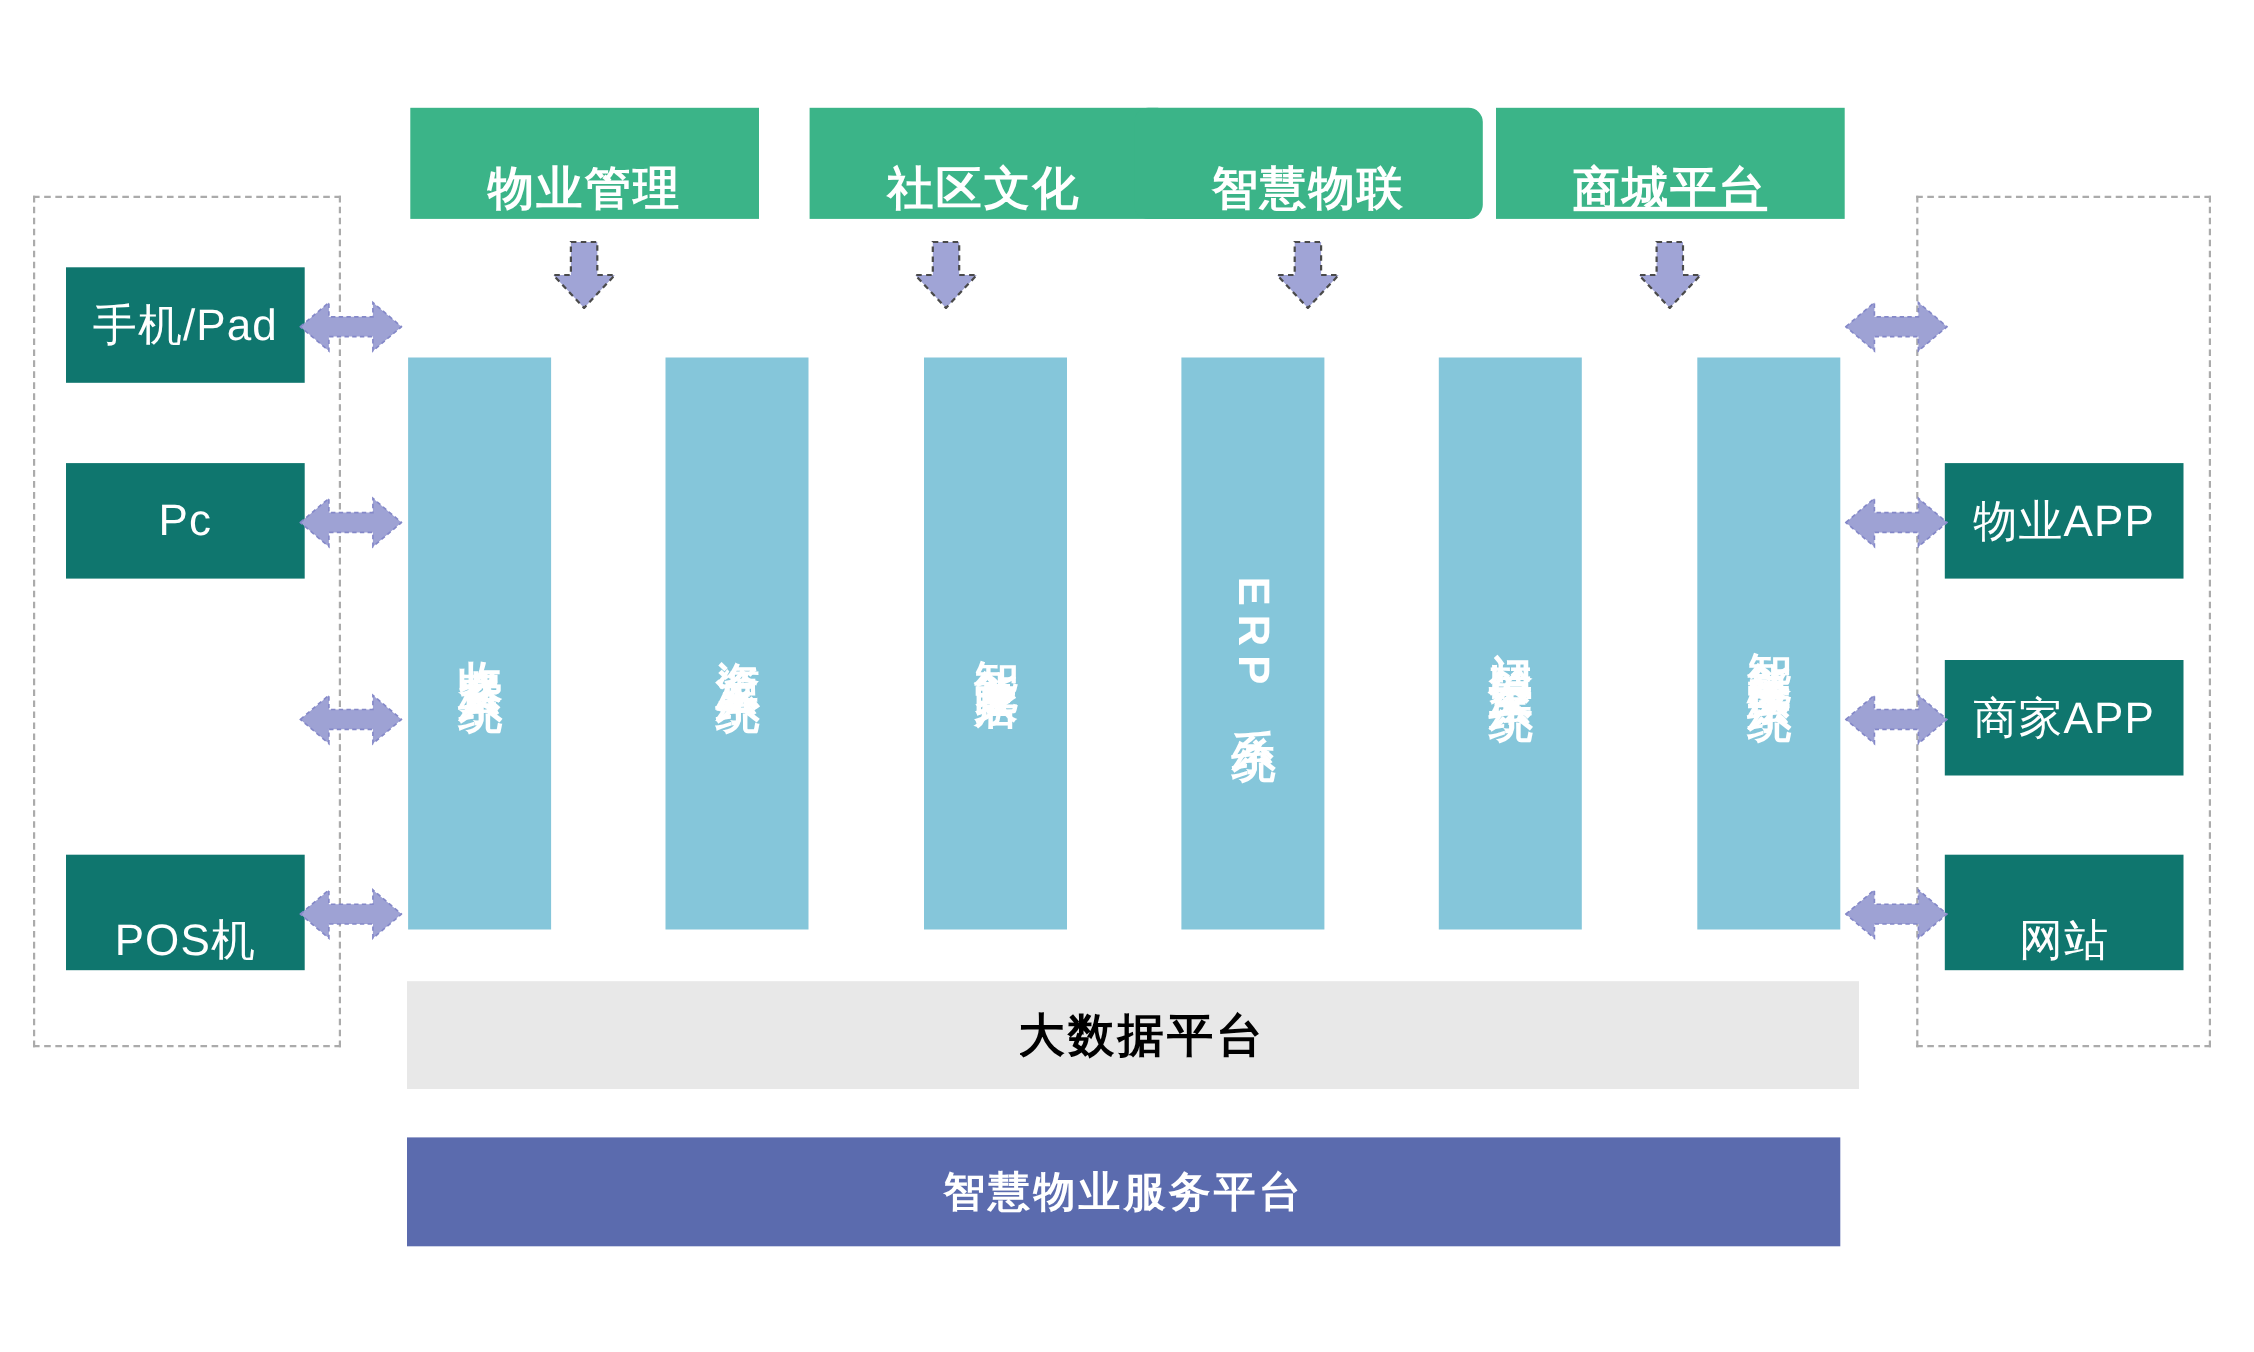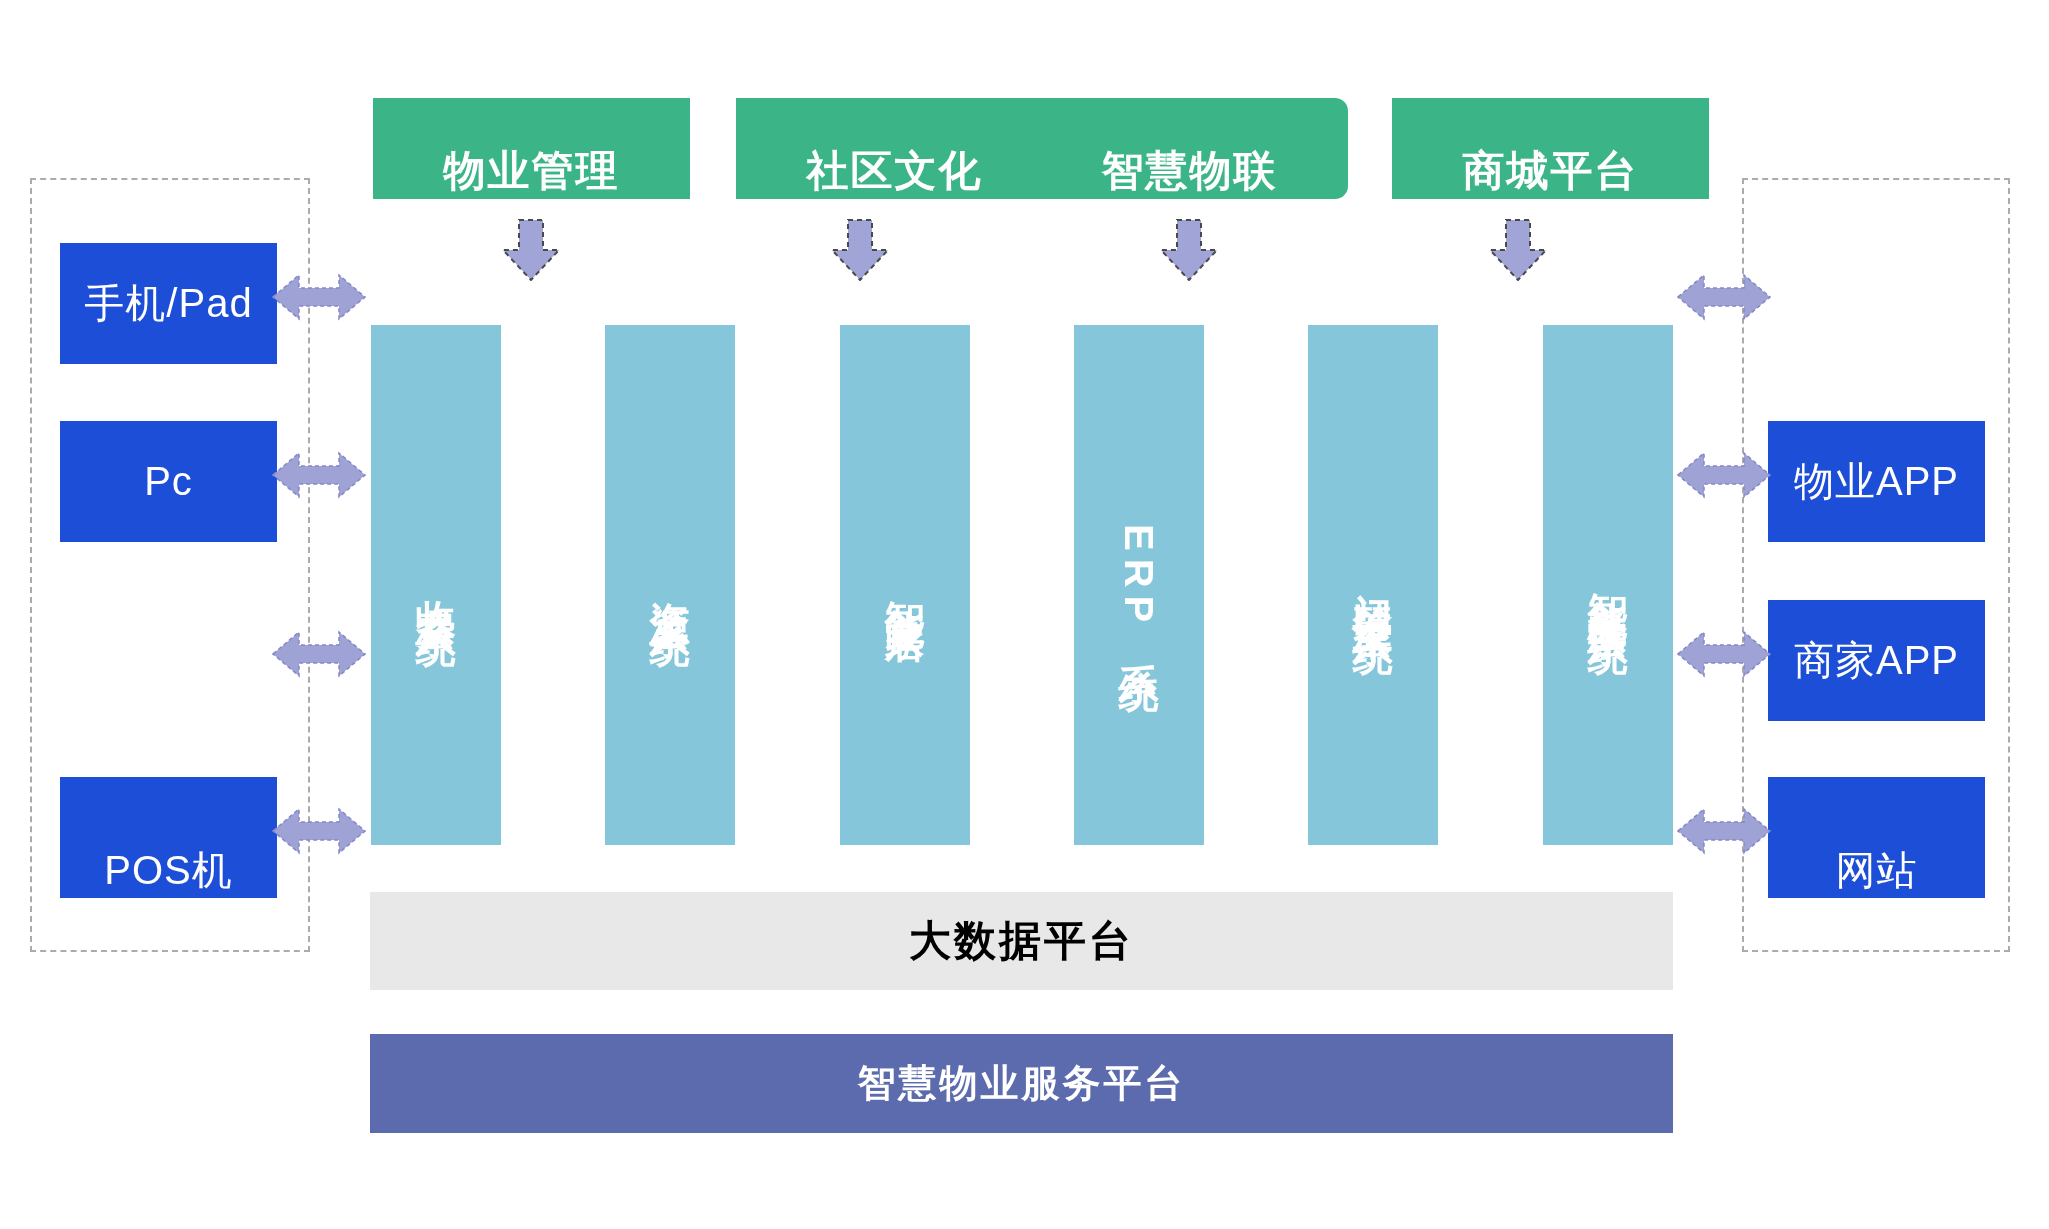--- a/index.html
+++ b/index.html
@@ -26,21 +26,21 @@
     font-size: 42px;
     font-weight: bold;
     display: flex;
     align-items: flex-end;
     justify-content: center;
     letter-spacing: 2px;
   }
   .gb1 { left: 373px; }
   .gb2 { left: 736px; }
   .gb3 { left: 1031px; border-radius: 13px; }
-  .gb4 { left: 1392px; }
+  .gb4 { left: 1360px; text-decoration: underline; }
 
   
   .down-arrow {
     position: absolute;
     top: 219px;
     width: 60px;
     height: 62px;
   }
   .da1 { left: 501px; }
   .da2 { left: 830px; }
@@ -83,20 +83,21 @@
     width: 1303px;
     height: 98px;
     background: #E8E8E8;
     color: #000000;
     font-size: 42px;
     font-weight: bold;
     display: flex;
     align-items: center;
     justify-content: center;
     letter-spacing: 3px;
+    padding-left: 17px;
   }
   .platform-bar {
     position: absolute;
     left: 370px;
     top: 1034px;
     width: 1303px;
     height: 99px;
     background: #5B6BAE;
     color: #ffffff;
     font-size: 38px;
@@ -116,22 +117,22 @@
     box-sizing: border-box;
     background: transparent;
   }
   .left-panel  { left: 30px;   width: 280px; }
   .right-panel { left: 1742px; width: 268px; }
 
   
   .purple-box {
     position: absolute;
     width: 217px;
-    height: 121px;
-    background: #1d4ed8;
+    height: 105px;
+    background: #0f766e;
     color: #ffffff;
     font-size: 40px;
     font-weight: normal;
     display: flex;
     align-items: center;
     justify-content: center;
     letter-spacing: 1px;
   }
   .lb { left: 60px; }
   .rb { left: 1768px; }

